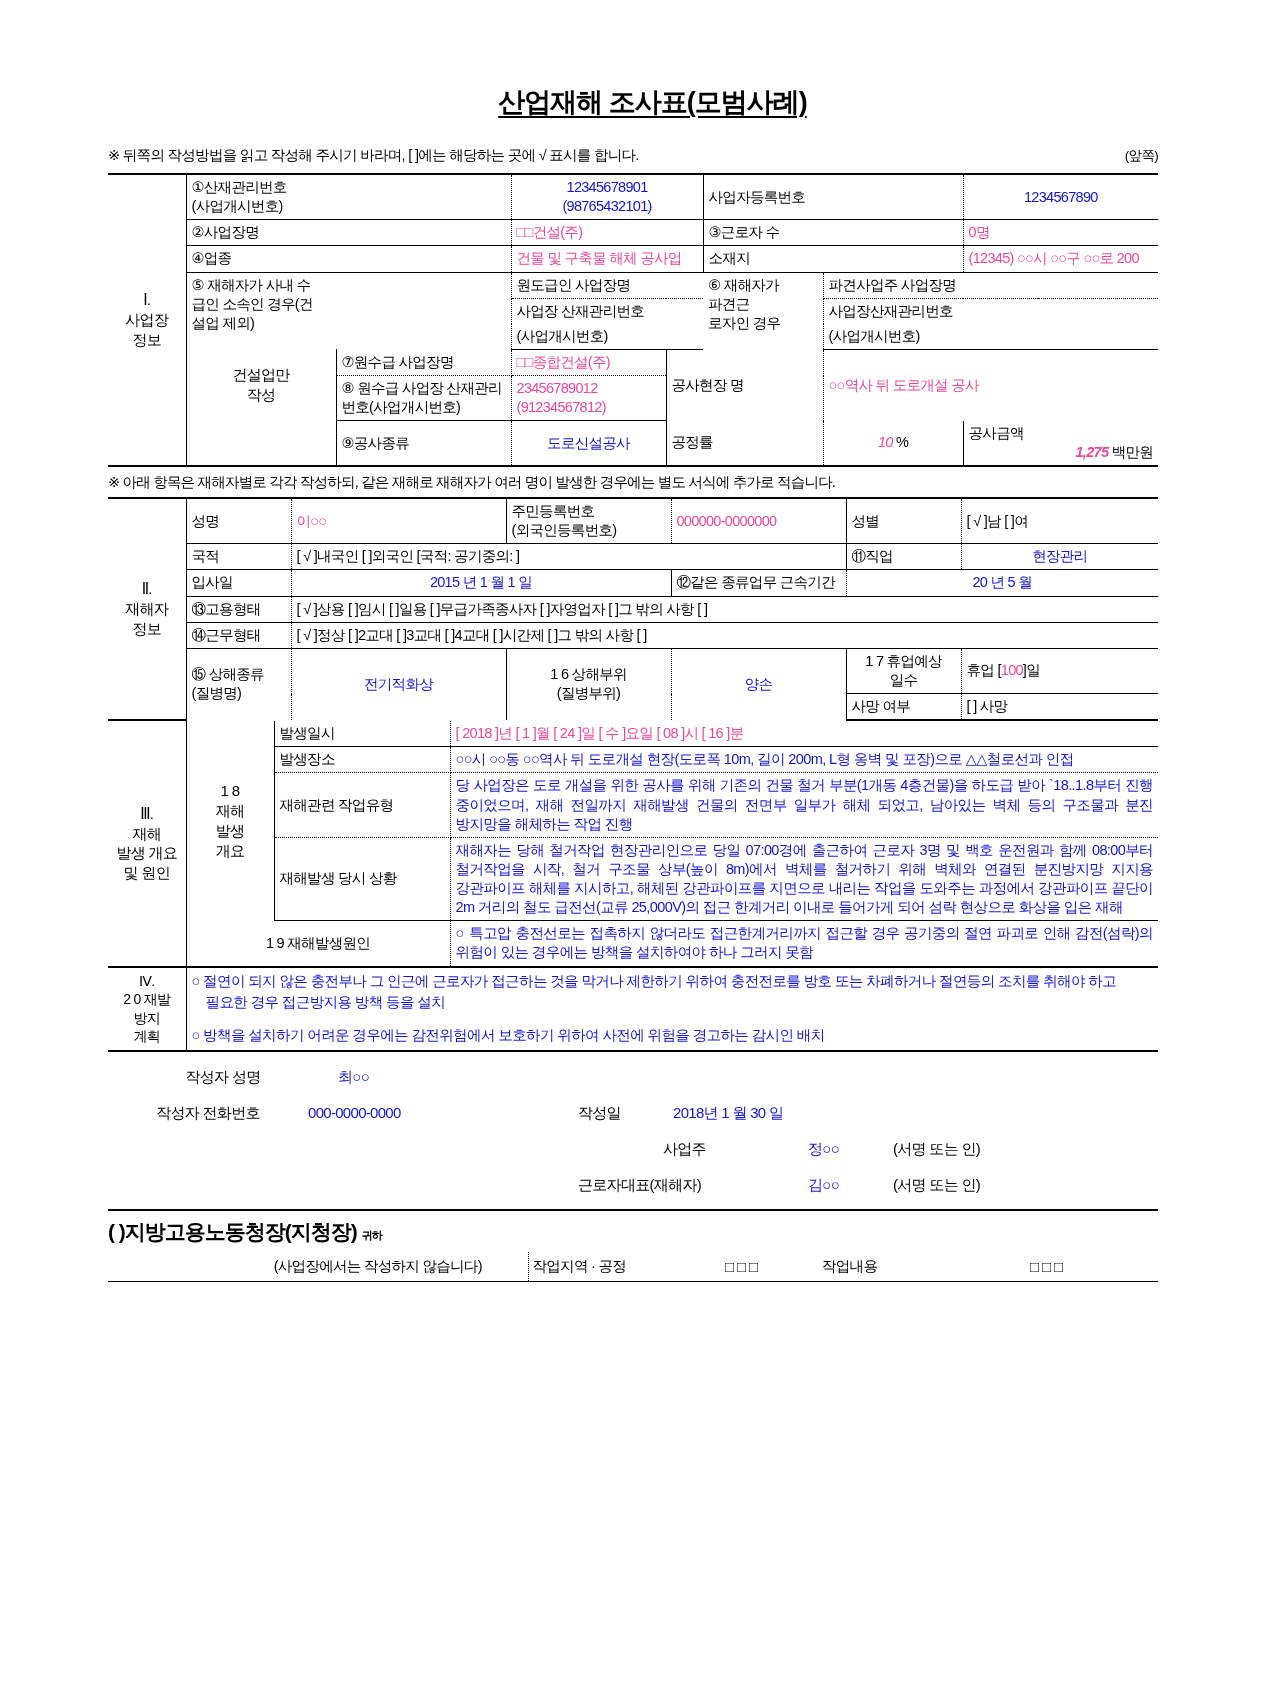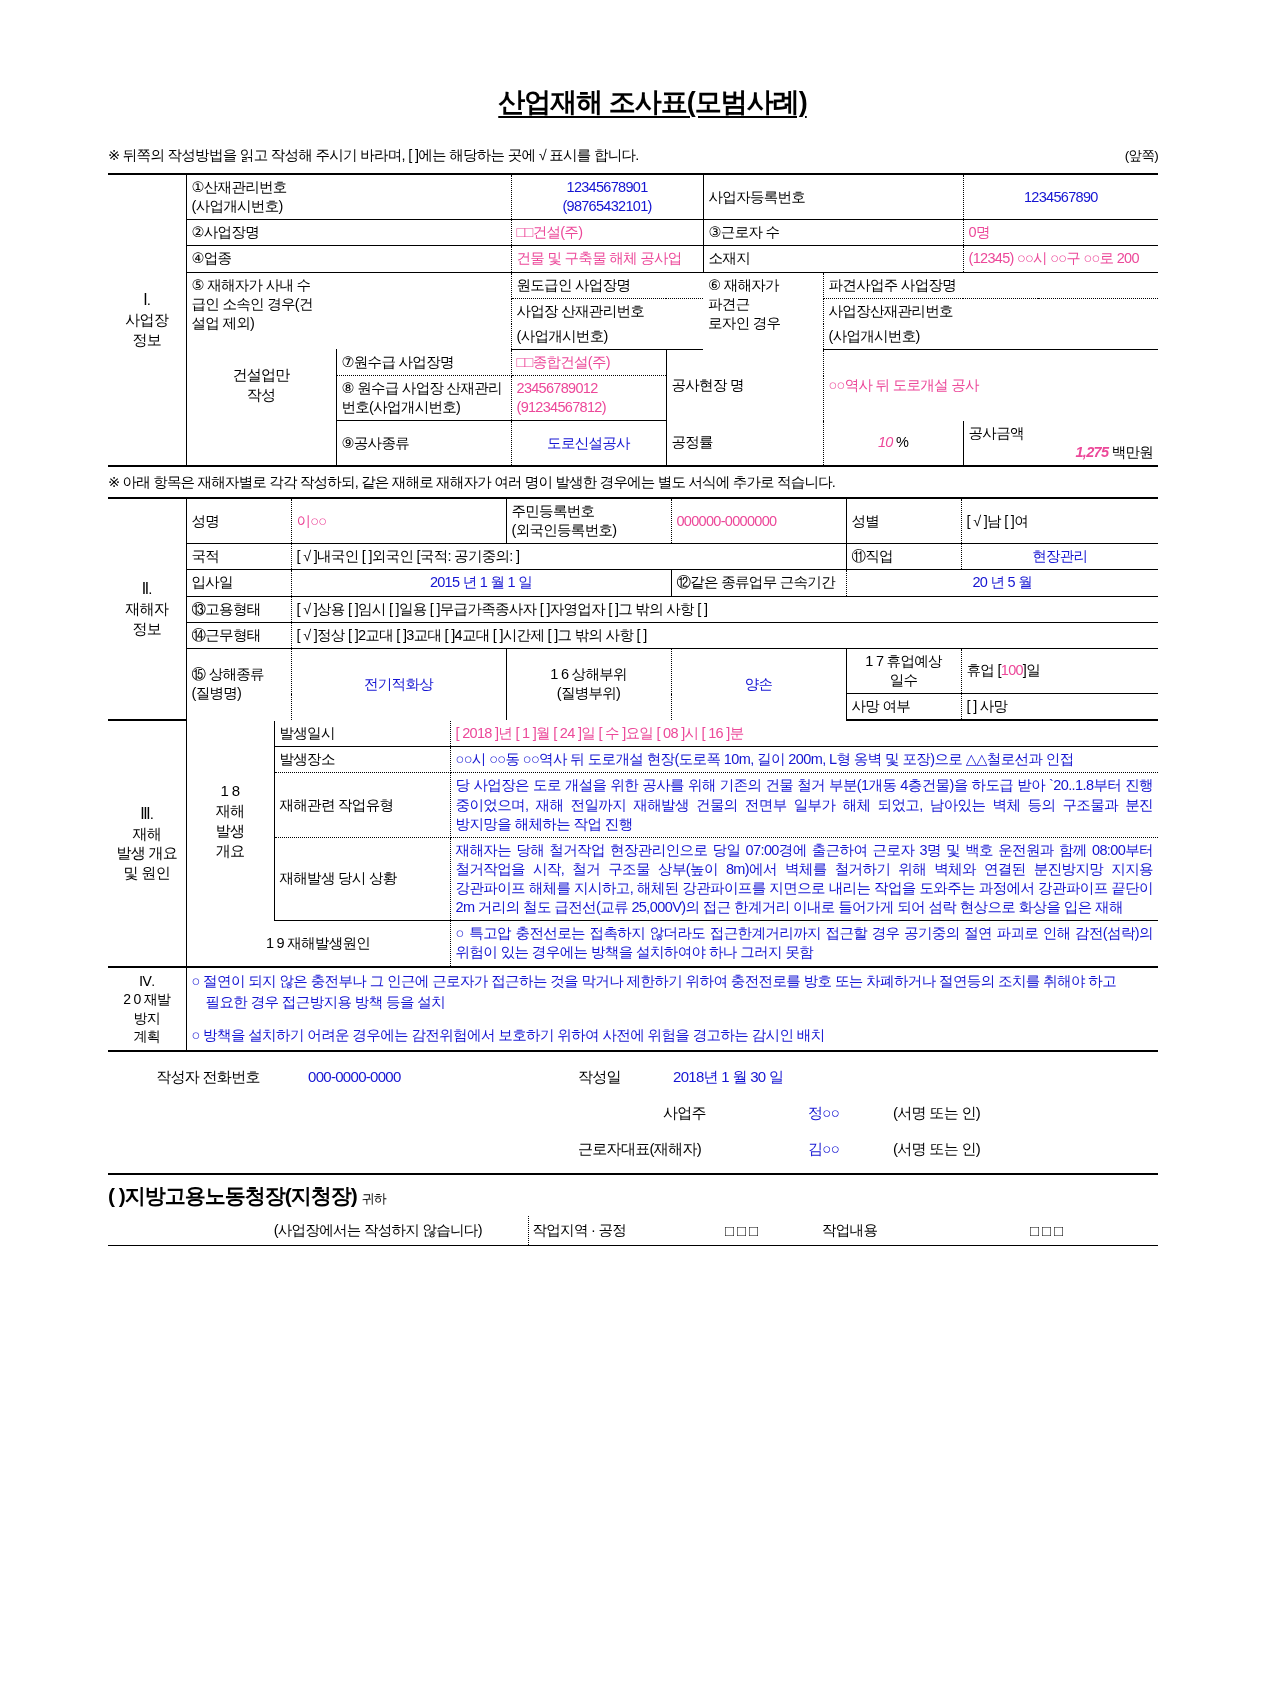--- a/index.html
+++ b/index.html
@@ -105,21 +105,21 @@
   .sig-val { color: #1414d2; white-space: nowrap; }
 
   .addressee {
     margin: 14px 108px 0 108px;
     font-size: 21px;
     font-weight: bold;
     letter-spacing: -1px;
     border-top: 2.4px solid #000;
     padding-top: 7px;
   }
-  .addressee .small { font-size: 13px; font-weight: normal; }
+  .addressee .small { font-size: 11px; font-weight: bold; }
 
   .clsf {
     width: 1050px;
     margin: 6px 108px 0 108px;
     border-collapse: collapse;
     table-layout: fixed;
     font-size: 14.5px;
     letter-spacing: -0.7px;
   }
   .clsf td { padding: 5px 4px; vertical-align: middle; }
@@ -357,21 +357,21 @@
         </td>
         <td class="br-dot bb-thin">발생일시</td>
         <td class="bb-thin val">[ 2018 ]년 [ 1 ]월 [ 24 ]일 [ 수 ]요일 [ 08 ]시 [ 16 ]분</td>
       </tr>
       <tr>
         <td class="br-dot bb-dot">발생장소</td>
         <td class="bb-dot para">○○시 ○○동 ○○역사 뒤 도로개설 현장(도로폭 10m, 길이 200m, L형 옹벽 및 포장)으로 △△철로선과 인접</td>
       </tr>
       <tr>
         <td class="br-dot bb-dot">재해관련 작업유형</td>
-        <td class="bb-dot para">당 사업장은 도로 개설을 위한 공사를 위해 기존의 건물 철거 부분(1개동 4층건물)을 하도급 받아 `20..1.8부터 진행 중이었으며, 재해 전일까지 재해발생 건물의 전면부 일부가 해체 되었고, 남아있는 벽체 등의 구조물과 분진 방지망을 해체하는 작업 진행</td>
+        <td class="bb-dot para">당 사업장은 도로 개설을 위한 공사를 위해 기존의 건물 철거 부분(1개동 4층건물)을 하도급 받아 `18..1.8부터 진행 중이었으며, 재해 전일까지 재해발생 건물의 전면부 일부가 해체 되었고, 남아있는 벽체 등의 구조물과 분진 방지망을 해체하는 작업 진행</td>
       </tr>
       <tr>
         <td class="br-dot bb-thin">재해발생 당시 상황</td>
         <td class="bb-thin para">재해자는 당해 철거작업 현장관리인으로 당일 07:00경에 출근하여 근로자 3명 및 백호 운전원과 함께 08:00부터 철거작업을 시작, 철거 구조물 상부(높이 8m)에서 벽체를 철거하기 위해 벽체와 연결된 분진방지망 지지용 강관파이프 해체를 지시하고, 해체된 강관파이프를 지면으로 내리는 작업을 도와주는 과정에서 강관파이프 끝단이 2m 거리의 철도 급전선(교류 25,000V)의 접근 한계거리 이내로 들어가게 되어 섬락 현상으로 화상을 입은 재해</td>
       </tr>
       <tr>
         <td colspan="2" class="ctr br-dot bb-thick">1 9 재해발생원인</td>
         <td class="para bb-thick">○ 특고압 충전선로는 접촉하지 않더라도 접근한계거리까지 접근할 경우 공기중의 절연 파괴로 인해 감전(섬락)의 위험이 있는 경우에는 방책을 설치하여야 하나 그러지 못함</td>
       </tr>
     </tbody>
@@ -392,20 +392,24 @@
         </td>
         <td class="bb-thick">
           <div class="para-blk" style="text-indent:0; padding-left:14px; text-indent:-14px; margin-bottom:11px">○ 절연이 되지 않은 충전부나 그 인근에 근로자가 접근하는 것을 막거나 제한하기 위하여 충전전로를 방호 또는 차폐하거나 절연등의 조치를 취해야 하고 필요한 경우 접근방지용 방책 등을 설치</div>
           <div class="para-blk" style="padding-left:14px; text-indent:-14px">○ 방책을 설치하기 어려운 경우에는 감전위험에서 보호하기 위하여 사전에 위험을 경고하는 감시인 배치</div>
         </td>
       </tr>
     </tbody>
   </table>
 
   <div class="sig-wrap">
+    <div class="sig-line" style="margin-top:12px">
+      <span class="sig-lbl" style="width:230px; text-align:center">작성자 성명</span>
+      <span class="sig-val">최○○</span>
+    </div>
     <div class="sig-line">
       <span class="sig-lbl" style="width:200px; text-align:center">작성자 전화번호</span>
       <span class="sig-val" style="width:270px">000-0000-0000</span>
       <span class="sig-lbl" style="width:95px">작성일</span>
       <span class="sig-val">2018년  1 월  30 일</span>
     </div>
     <div class="sig-line" style="padding-left:555px">
       <span class="sig-lbl" style="width:145px">사업주</span>
       <span class="sig-val" style="width:85px">정○○</span>
       <span class="sig-lbl">(서명 또는 인)</span>

